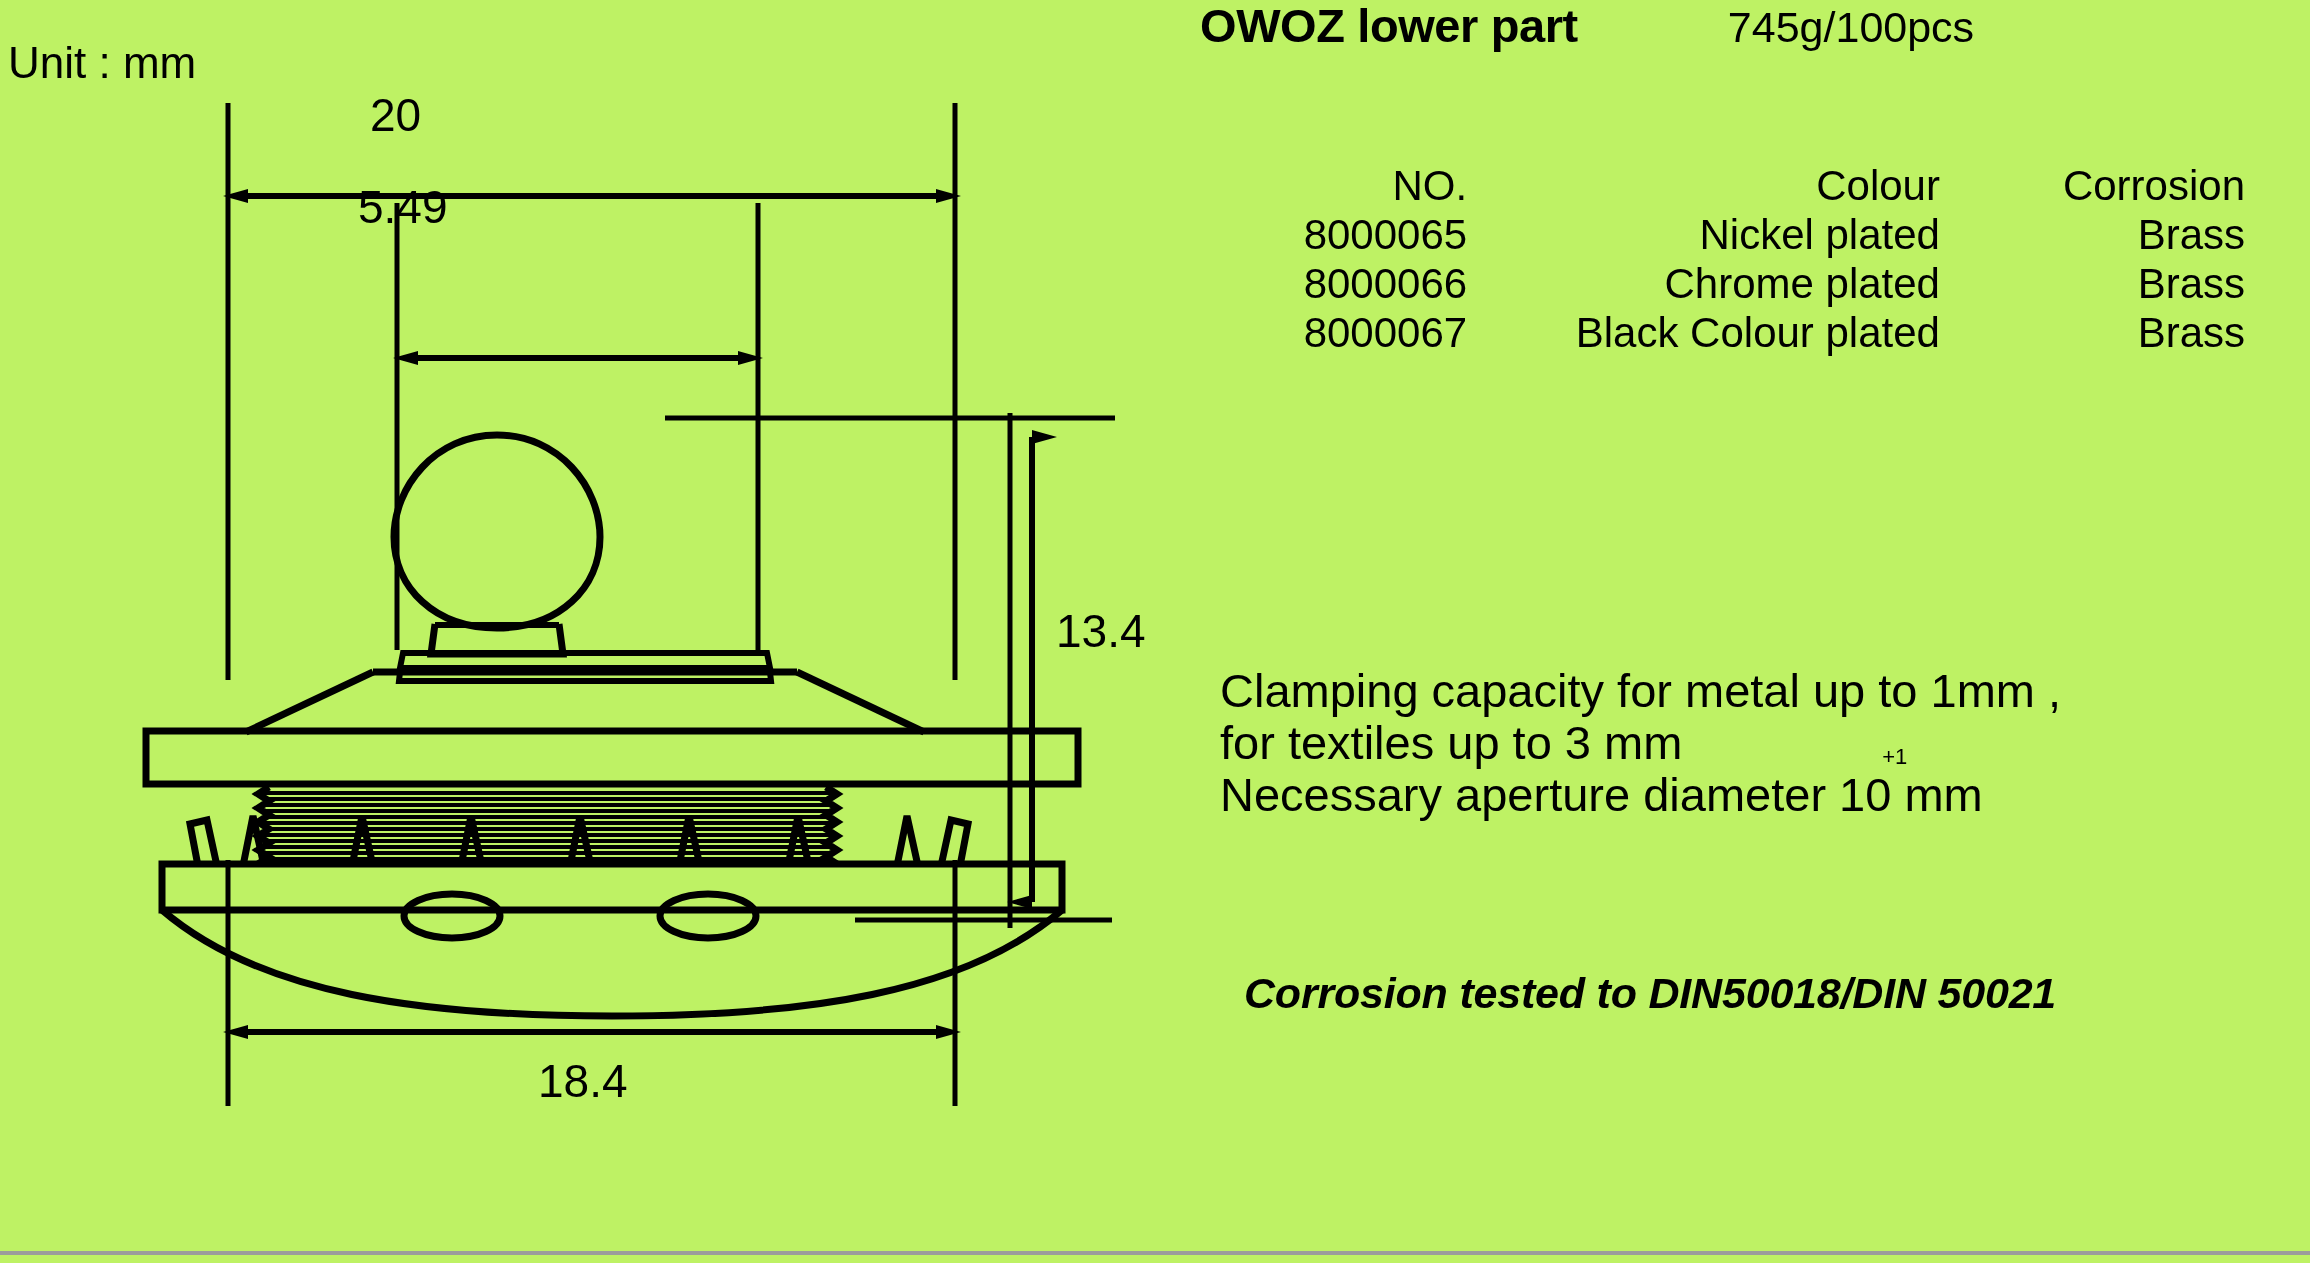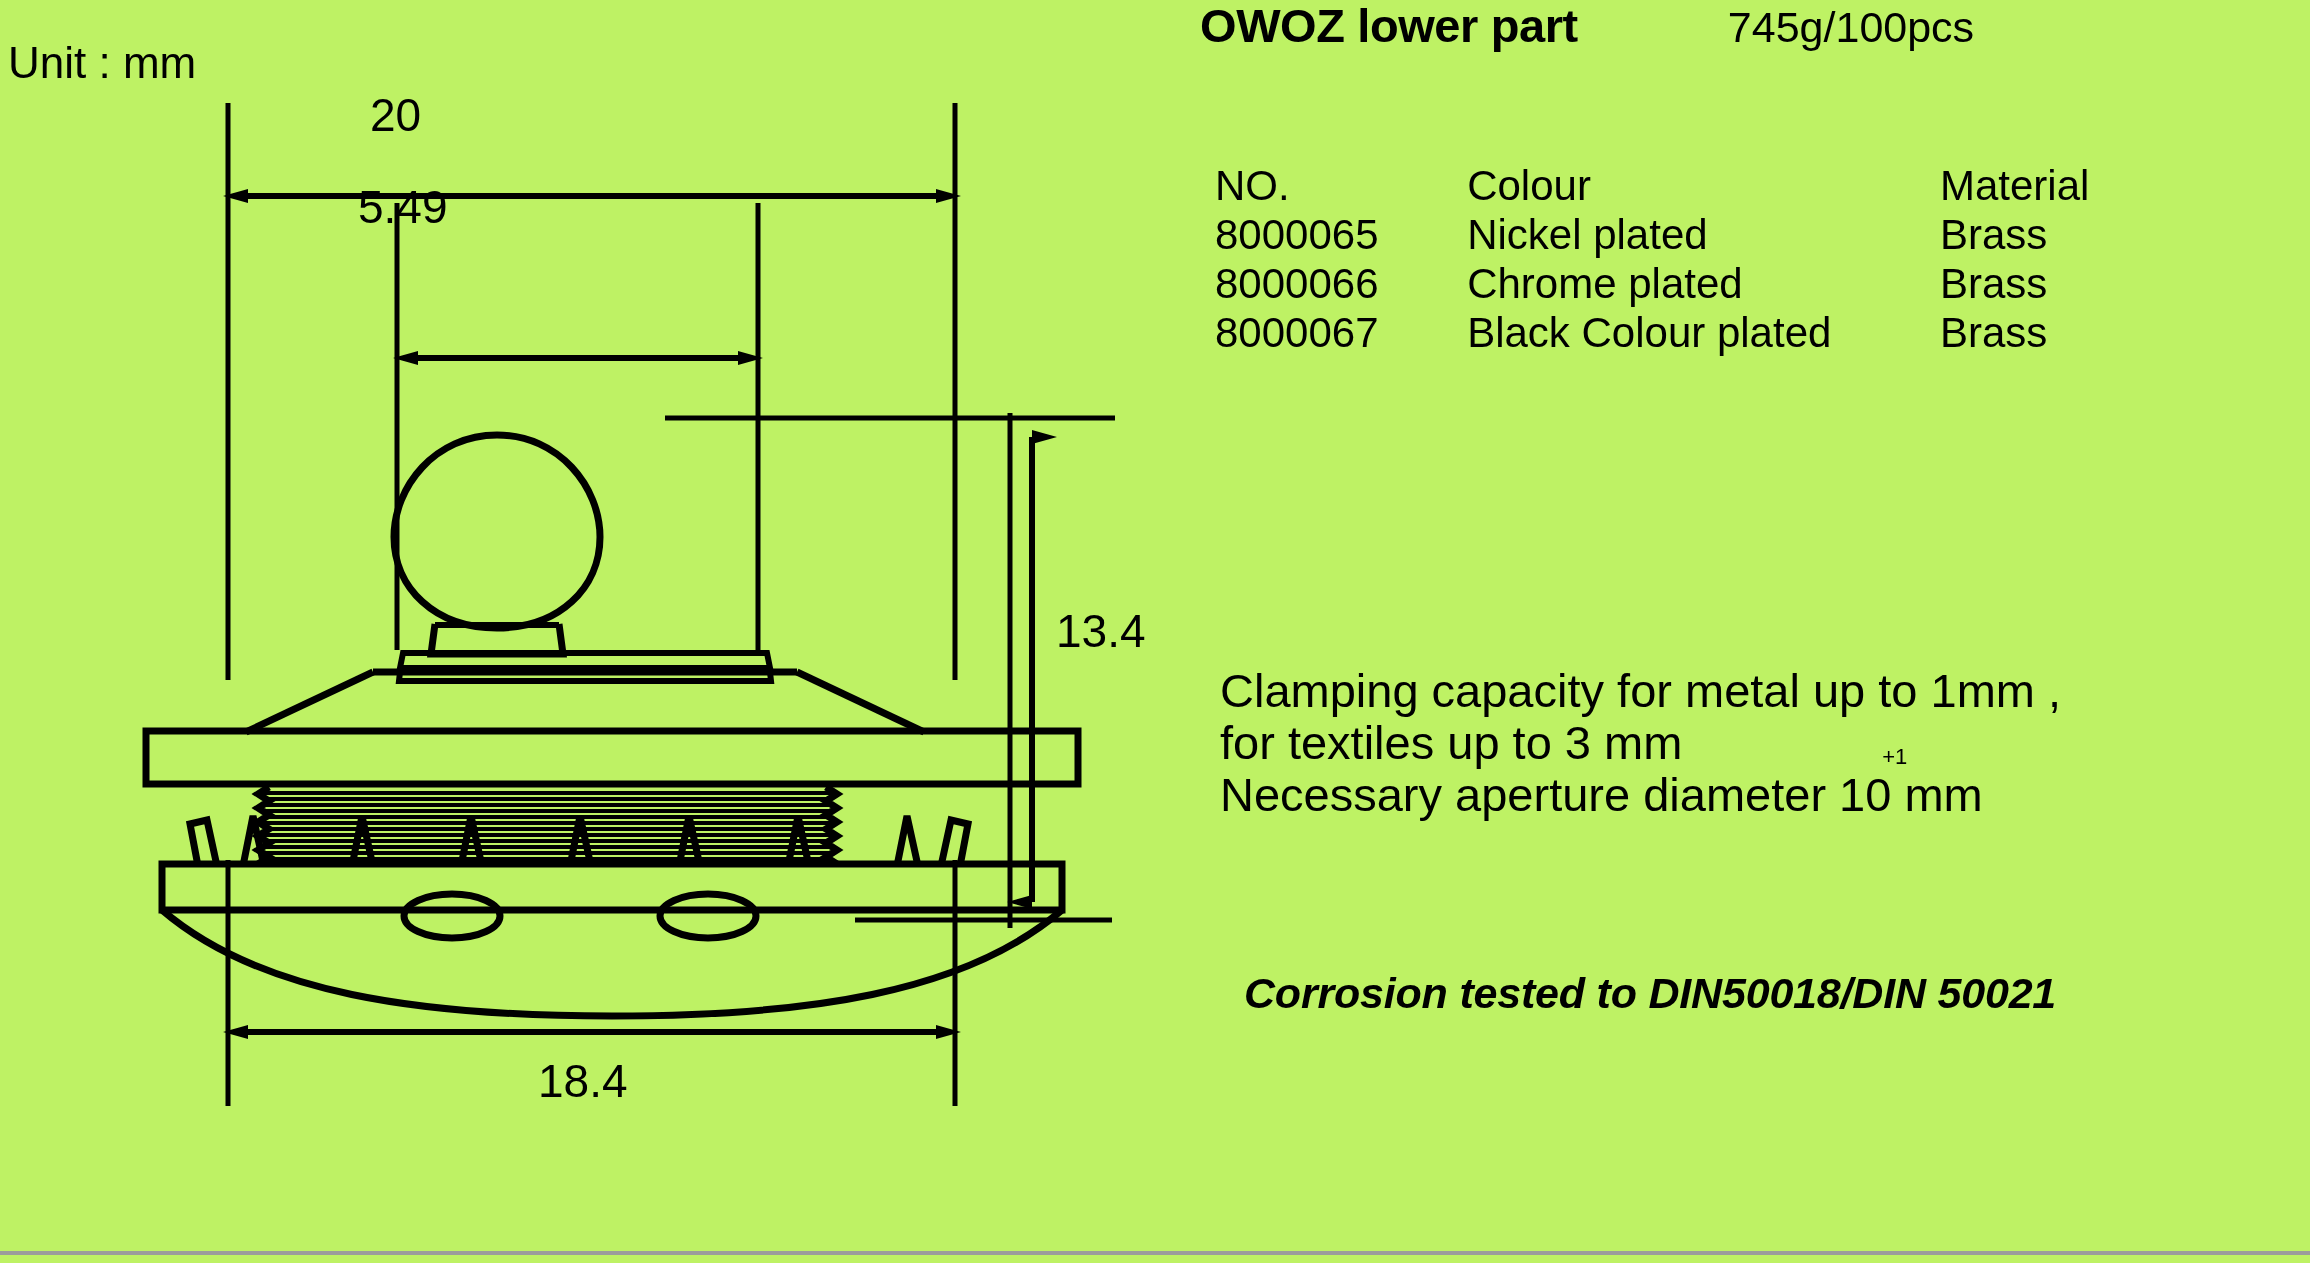--- a/index.html
+++ b/index.html
@@ -71,21 +71,21 @@
   
   #product-table {
     position: absolute;
     left: 65px; top: 165px;
     width: 1030px;
     border-collapse: collapse;
     font-size: 42px;
   }
   #product-table th,
   #product-table td {
-    text-align: left;
+    text-align: right;
     font-weight: normal;
     padding: 0 0 7px 0;
     line-height: 1.0;
     vertical-align: top;
   }
   #product-table .col-no     { width: 248px; }
   #product-table .col-colour { width: 465px; margin-left: 32px; }
   #product-table .col-mat    { width: 300px; }
 
   
@@ -262,21 +262,21 @@
     <div class="title-row">
       <span class="title-main">OWOZ lower part</span>
       <span class="title-weight">745g/100pcs</span>
     </div>
 
     <table id="product-table">
       <thead>
         <tr>
           <th class="col-no">NO.</th>
           <th class="col-colour">Colour</th>
-          <th class="col-mat">Material</th>
+          <th class="col-mat">Corrosion</th>
         </tr>
       </thead>
       <tbody>
         <tr>
           <td>8000065</td>
           <td>Nickel plated</td>
           <td>Brass</td>
         </tr>
         <tr>
           <td>8000066</td>

